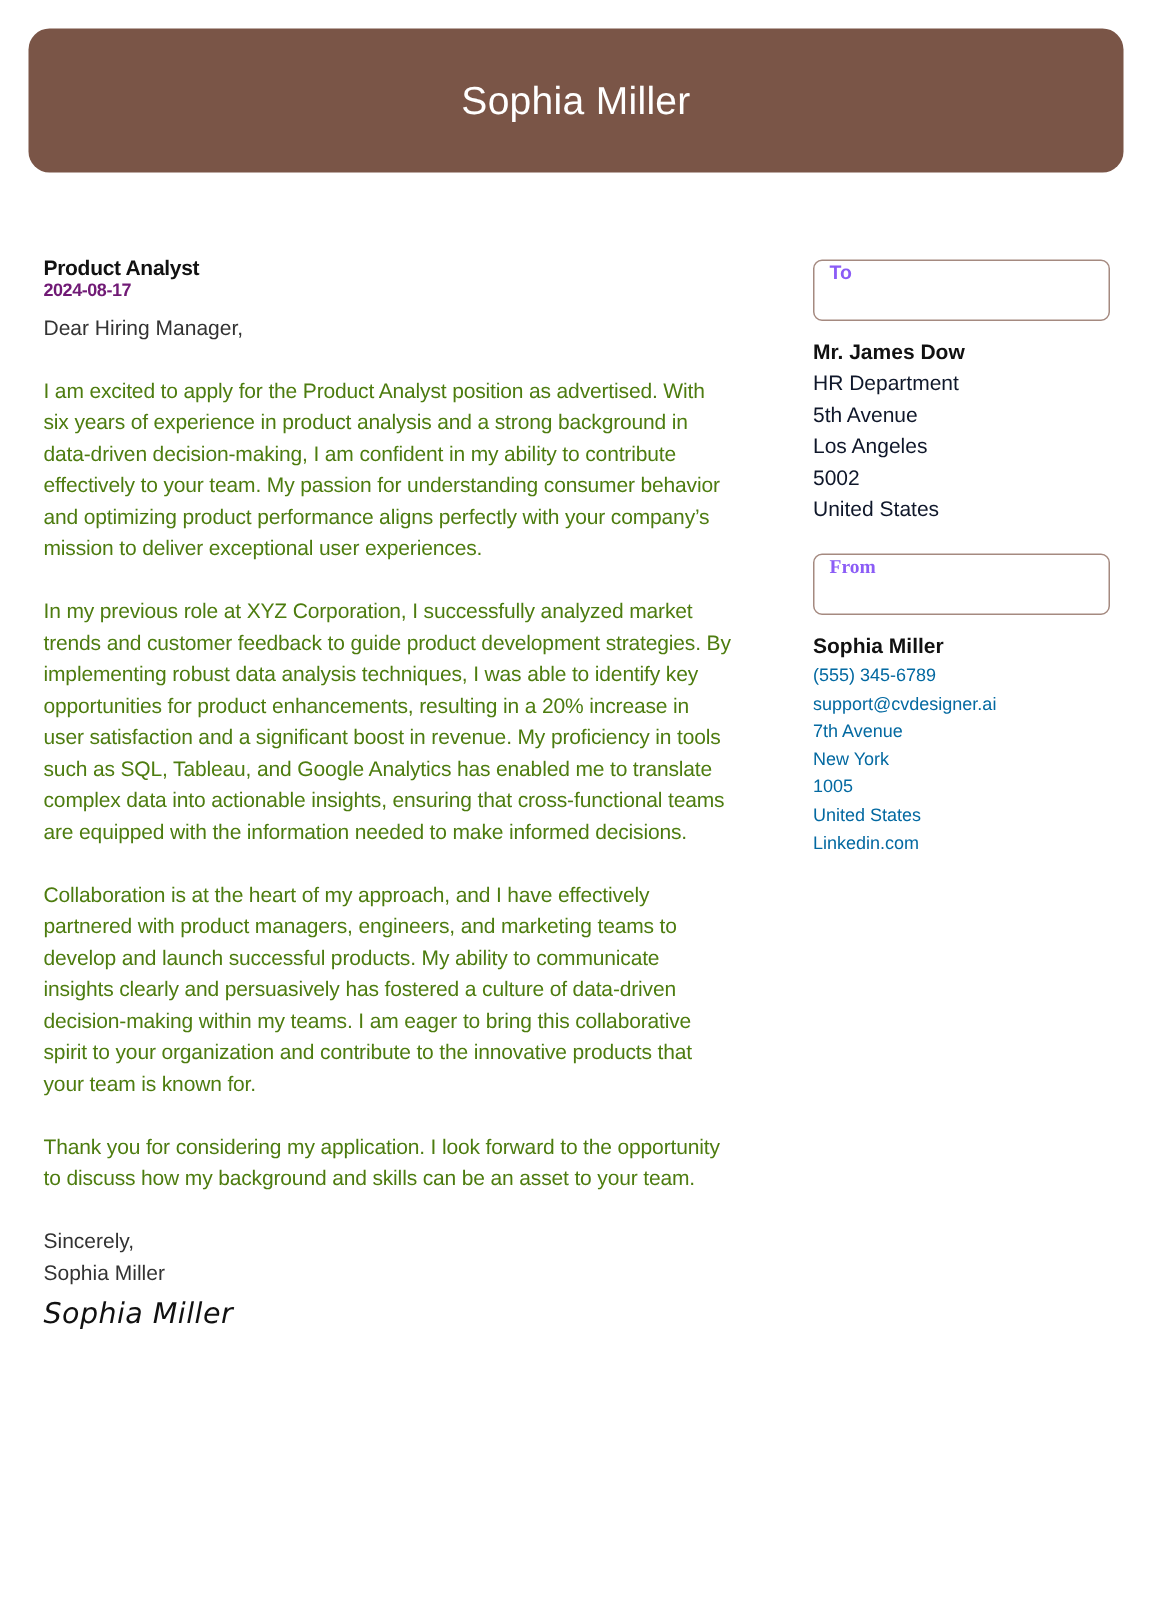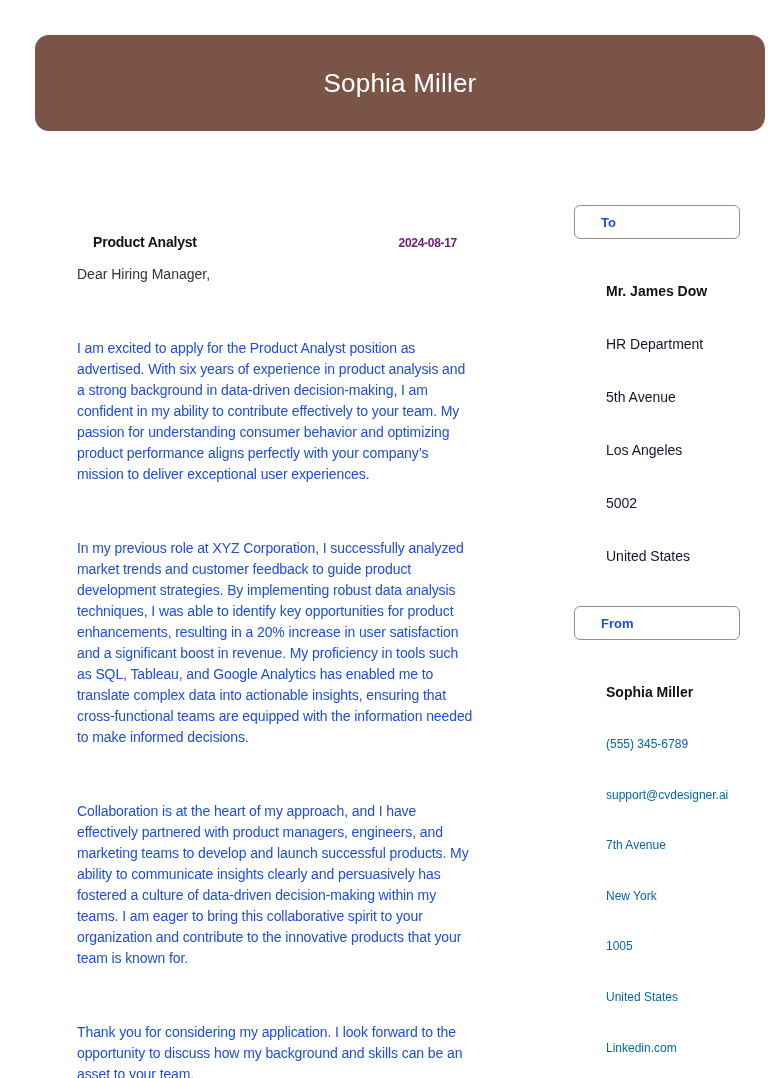--- a/index.html
+++ b/index.html
@@ -1,48 +1,48 @@
 <!DOCTYPE html>
 <html><head>
   <meta charset="utf-8">
   <style>
-    * { box-sizing: border-box; margin: 0; padding: 16px; }
+    * { box-sizing: border-box; margin: 0; padding: 0; }
     html, body { width: 768px; height: 1078px; background: #ffffff; }
     body { position: relative; font-family: "Liberation Sans", sans-serif; color: #333333; overflow: hidden; }
 
     .header {
       position: absolute; left: 19px; top: 19px; width: 730px; height: 96px;
       background: #7a5547; border-radius: 14px;
       display: flex; align-items: center; justify-content: center;
     }
     .header-name { color: #ffffff; font-size: 26px; font-weight: normal; letter-spacing: 0.2px; }
 
     .left { position: absolute; left: 29px; top: 170px; width: 460px; }
-    .meta-row { display: flex; justify-content: space-between; align-items: baseline; height: 24px; }
+    .meta-row { display: flex; align-items: baseline; height: 24px; flex-direction: column; }
     .job-title { font-size: 14px; font-weight: bold; color: #111111; letter-spacing: -0.2px; }
     .date { font-size: 12px; font-weight: bold; color: #701a75; letter-spacing: -0.3px; }
 
     .salutation { margin-top: 14px; font-size: 14px; line-height: 21px; color: #333333; }
-    .para { margin-top: 21px; font-size: 14px; line-height: 21px; color: #1d4ed8; letter-spacing: -0.1px; }
+    .para { margin-top: 21px; font-size: 14px; line-height: 21px; color: #4d7c0f; letter-spacing: -0.1px; }
     .closing { margin-top: 21px; font-size: 14px; line-height: 21px; color: #333333; }
     .signature {
       margin-top: 6px; font-size: 19px; color: #111111;
       font-family: "DejaVu Sans", sans-serif; font-style: italic; letter-spacing: 0.3px;
     }
 
     .right { position: absolute; left: 542px; top: 173px; width: 198px; }
     .box-label {
-      height: 15px; border: 1.5px solid #a58a80; border-radius: 6px;
-      display: flex; align-items: center; padding-left: 10px;
-      font-size: 13px; font-weight: bold; color: #1d4ed8;
+      height: 41px; border: 1.5px solid #a58a80; border-radius: 6px;
+      display: flex; padding-left: 10px;
+      font-size: 13px; font-weight: bold; color: #8b5cf6;
     }
     .to-list { margin-top: 10px; }
     .to-name { font-size: 14px; font-weight: bold; color: #111111; line-height: 21px; }
     .to-line { font-size: 14px; line-height: 21px; color: #0f172a; }
-    .from-box { margin-top: 7px; }
+    .from-box { margin-top: 19px; font-family: Liberation Serif, serif; }
     .from-list { margin-top: 10px; }
     .from-name { font-size: 14px; font-weight: bold; color: #111111; line-height: 21px; }
     .from-line { font-size: 12px; line-height: 18.6px; color: #0369a1; }
   </style>
 </head>
 <body>
 
 <div class="header" style="background: rgb(122, 85, 71);">
   <h1 class="header-name">Sophia Miller</h1>
 </div>

